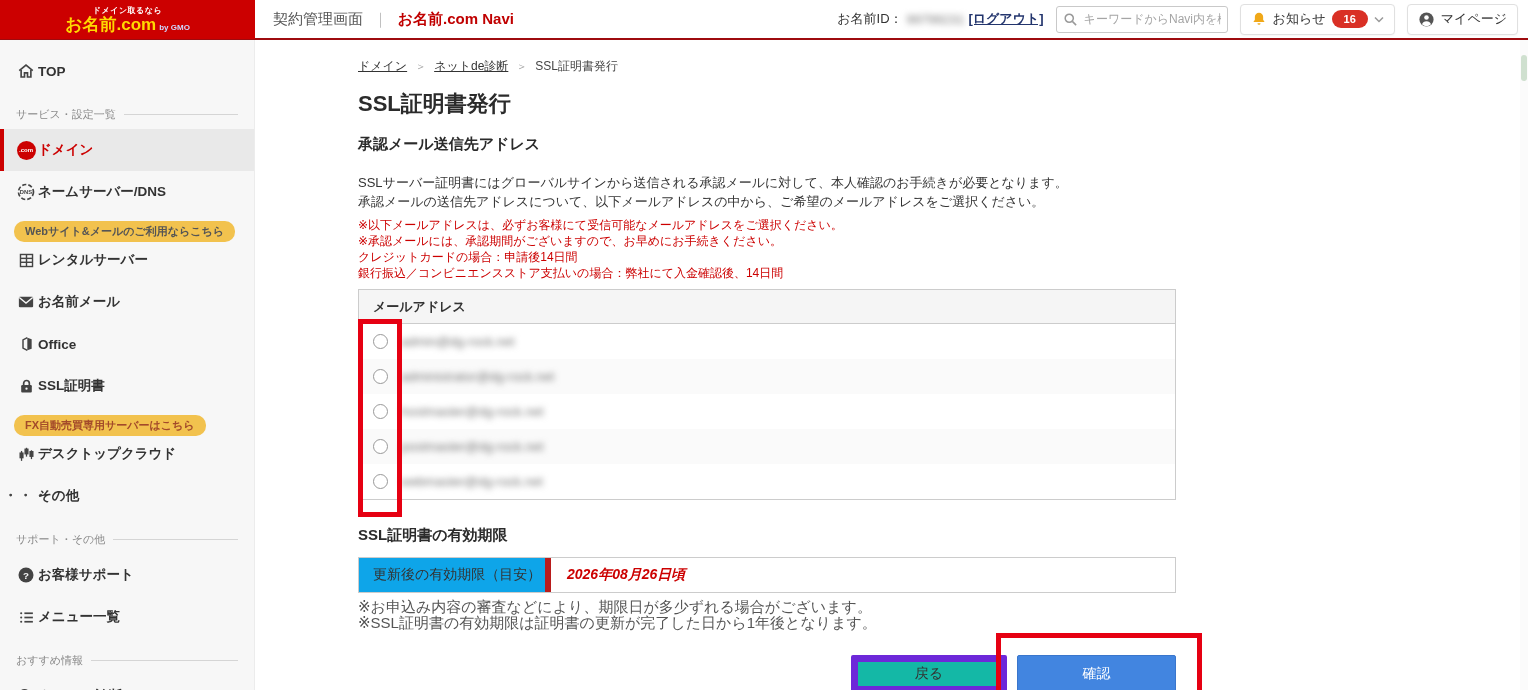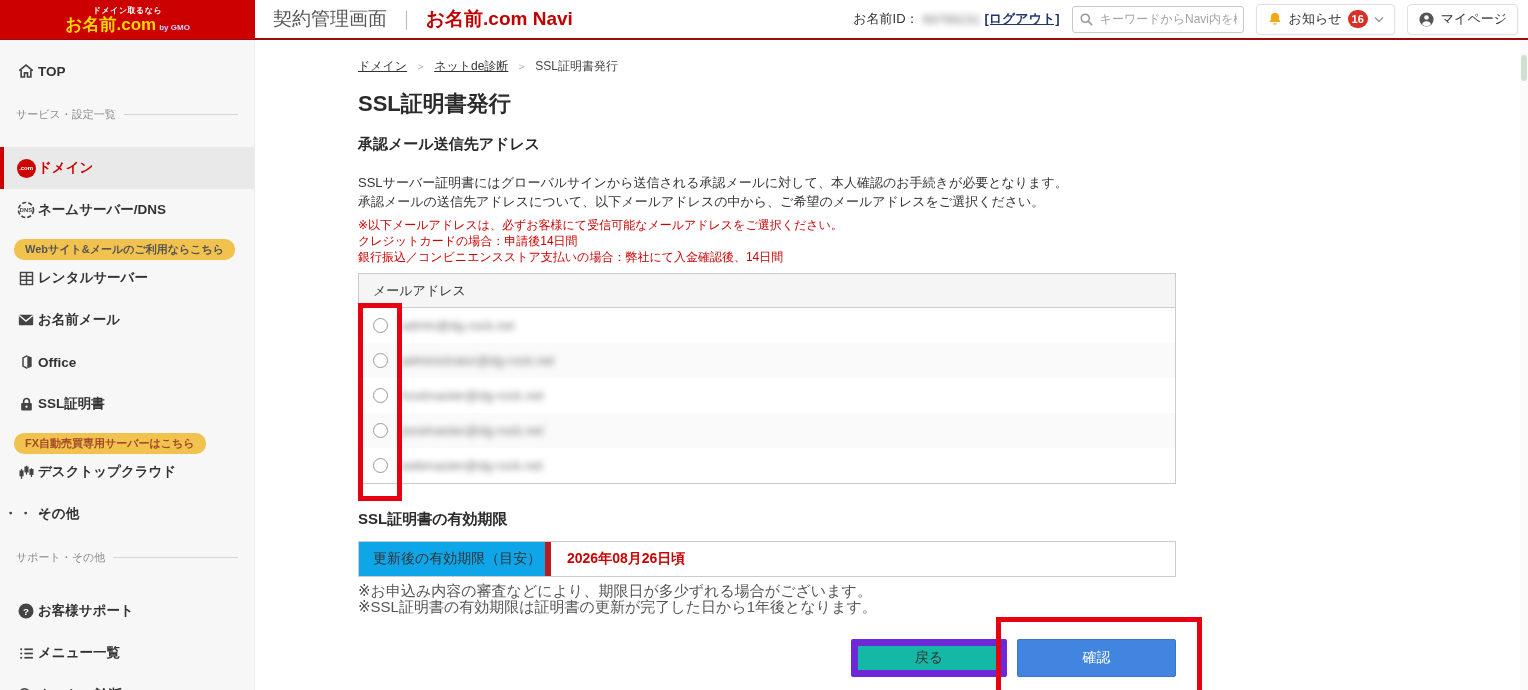--- a/index.html
+++ b/index.html
@@ -9,48 +9,48 @@
 
   
   .header { position:absolute; top:0; left:0; right:0; height:40px; background:#fff;
     border-bottom:2px solid #9e0b0f; display:flex; align-items:center; z-index:20; }
   .logo { width:255px; height:40px; background:#cc0000; color:#fff; display:flex;
     flex-direction:column; justify-content:center; align-items:center; cursor:pointer; }
   .logo .tagline { font-size:8px; font-weight:bold; letter-spacing:.5px; }
   .logo .brandline { display:flex; align-items:baseline; gap:3px; }
   .logo .brand { color:#ffd800; font-weight:bold; font-size:17px; line-height:17px; }
   .logo .by { color:#cfd8ff; font-size:8px; font-weight:bold; }
-  .hnav { display:flex; align-items:center; gap:10px; margin-left:18px; font-size:19px; }
+  .hnav { display:flex; align-items:center; gap:10px; margin-left:18px; font-size:15px; }
   .hnav .contract { color:#555; cursor:pointer; }
   .hnav .sep { color:#bbb; }
   .hnav .navi { color:#c00000; font-weight:bold; cursor:pointer; }
   .hright { margin-left:auto; display:flex; align-items:center; gap:12px; padding-right:10px; }
   .account { font-size:13px; display:flex; align-items:center; gap:4px; }
   .blur-sm { filter:blur(3px); color:#777; }
   .logout { color:#23356d; text-decoration:underline; cursor:pointer; font-weight:bold; }
   .searchbox { position:relative; }
   .searchbox input { width:172px; height:27px; border:1px solid #c9c9c9; border-radius:3px;
     padding:0 6px 0 27px; font-size:12px; color:#333; outline:none;
     font-family:"Liberation Sans","DejaVu Sans",sans-serif; }
   .searchbox input::placeholder { color:#a5a5a5; }
   .searchbox svg { position:absolute; left:7px; top:6px; }
   .pillbtn { height:31px; background:#fff; border:1px solid #e0e0e0; border-radius:4px;
     display:flex; align-items:center; gap:6px; padding:0 10px; font-size:13px; cursor:pointer;
     box-shadow:0 1px 2px rgba(0,0,0,.04); }
   .badge { min-width:18px; height:18px; border-radius:9px; background:#d93025; color:#fff;
-    font-size:11px; font-weight:bold; display:flex; align-items:center; justify-content:center; padding:0 4px; }
+    font-size:11px; font-weight:bold; display:flex; align-items:center; justify-content:center; padding:0 12px; }
 
   
   .sidebar { position:absolute; top:40px; left:0; bottom:0; width:255px; background:#f7f7f7;
     border-right:1px solid #ececec; padding-top:10px; }
   .sitem { display:flex; align-items:center; gap:2px; padding:11px 16px; font-size:13.5px;
     font-weight:bold; color:#333; cursor:pointer; }
   .sitem .ic { width:20px; height:20px; display:flex; align-items:center; justify-content:center; flex:none; }
   .sitem.selected { background:#e9e9e9; color:#cc0000; border-left:4px solid #cc0000; padding-left:12px; }
-  .ssec { display:flex; align-items:center; gap:8px; padding:15px 16px 25px; font-size:11px; color:#888; }
+  .ssec { display:flex; align-items:center; gap:8px; padding:15px 16px 7px; font-size:11px; color:#888; }
   .ssec .line { flex:1; height:1px; background:#d5d5d5; }
   .ypill { display:inline-block; margin:8px 0 -6px 14px; background:#f2c24e; border-radius:10px;
     padding:3px 11px; font-size:11px; font-weight:bold; color:#555; cursor:pointer; }
   .ypill.fx { color:#a34a2a; }
   .icon-com { width:19px; height:19px; border-radius:50%; background:#cc0000; color:#fff;
     font-size:6px; font-weight:bold; display:flex; align-items:center; justify-content:center; }
   .more-glyph { font-size:14px; font-weight:bold; color:#444; letter-spacing:1px; }
 
   
   .main { position:absolute; top:40px; left:256px; right:8px; bottom:0; background:#fff;
@@ -59,34 +59,34 @@
   .crumbs a { color:#333; text-decoration:underline; cursor:pointer; }
   .crumbs .gt { color:#999; font-size:11px; }
   h1.title { font-size:22px; color:#2b2b2b; margin-top:14px; }
   h2.sub { font-size:15px; color:#2b2b2b; margin-top:16px; }
   .desc { margin-top:19px; font-size:13px; line-height:19px; color:#333; }
   .rednotes { margin-top:7px; font-size:12px; line-height:15px; color:#cc0000; }
   .rednotes div { margin-bottom:1px; }
 
   .mail-table { position:relative; width:818px; border:1px solid #ccc; margin-top:8px; background:#fff; }
   .mt-head { height:34px; background:#f5f5f5; border-bottom:1px solid #ccc; display:flex;
-    align-items:center; padding-left:14px; font-size:13px; font-weight:normal; color:#333; }
+    align-items:center; padding-left:14px; font-size:13px; font-weight:bold; color:#333; }
   .mt-row { height:35px; display:flex; align-items:center; padding-left:14px; gap:13px;
     font-size:13px; cursor:pointer; }
   .mt-row.alt { background:#fafafa; }
   .radio { width:15px; height:15px; border:1px solid #999; border-radius:50%; background:#fff; flex:none; }
   .email { filter:blur(3px); color:#777; }
   .anno { position:absolute; border:5px solid #e60012; pointer-events:none; z-index:10; }
   .anno.radios { left:-1px; top:29px; width:44px; height:198px; }
 
   .expiry-table { width:818px; border:1px solid #ccc; margin-top:12px; display:flex; height:36px; }
   .exp-label { width:192px; background:#0ea5e9; border-right:6px solid #b91c1c; display:flex;
     align-items:center; padding-left:14px; font-size:14px; color:#333; }
   .exp-value { flex:1; display:flex; align-items:center; padding-left:16px; font-size:14px;
-    font-weight:bold; color:#cc0000; }
+    font-weight:bold; color:#cc0000;font-style:italic; }
   .graynotes { margin-top:6px; font-size:15px; line-height:16px; color:#555; }
 
   .actions { width:818px; margin-top:24px; display:flex; justify-content:flex-end; gap:10px; }
   .btn { height:38px; font-size:14px; display:flex; align-items:center; justify-content:center;
     cursor:pointer; border-radius:2px; }
   .btn-back { width:156px; background:#14b8a6; border:7px solid #6d28d9; color:#333; }
   .confirm-wrap { position:relative; }
   .btn-confirm { width:159px; background:#4285e0; border:1px solid #3a76cc; color:#fff; }
   .anno.confirm { left:-21px; top:-22px; width:206px; height:83px; }
 
@@ -269,20 +269,24 @@
             <line x1="9" y1="6" x2="21" y2="6"></line>
             <circle cx="4.5" cy="12" r="1.5" fill="#444" stroke="none"></circle>
             <line x1="9" y1="12" x2="21" y2="12"></line>
             <circle cx="4.5" cy="18" r="1.5" fill="#444" stroke="none"></circle>
             <line x1="9" y1="18" x2="21" y2="18"></line>
           </svg>
       </span>
       <span>メニュー一覧</span>
     </div>
 
+    <div class="ssec">
+      <span>おすすめ情報</span>
+        <span class="line"></span>
+    </div>
 
     <div class="sitem">
       <span class="ic">
         <svg width="18" height="18" viewBox="0 0 24 24" fill="none" stroke="#444" stroke-width="2">
             <circle cx="10" cy="10" r="6.5"></circle>
             <line x1="15" y1="15" x2="21" y2="21"></line>
           </svg>
       </span>
       <span>ネットde診断</span>
     </div>
@@ -300,20 +304,21 @@
 
     <h1 class="title">SSL証明書発行</h1>
 
     <h2 class="sub">承認メール送信先アドレス</h2>
     <div class="desc">
       <div>SSLサーバー証明書にはグローバルサインから送信される承認メールに対して、本人確認のお手続きが必要となります。</div>
       <div>承認メールの送信先アドレスについて、以下メールアドレスの中から、ご希望のメールアドレスをご選択ください。</div>
     </div>
     <div class="rednotes">
       <div>※以下メールアドレスは、必ずお客様にて受信可能なメールアドレスをご選択ください。</div>
+      <div>※承認メールには、承認期間がございますので、お早めにお手続きください。</div>
       <div>クレジットカードの場合：申請後14日間</div>
       <div>銀行振込／コンビニエンスストア支払いの場合：弊社にて入金確認後、14日間</div>
     </div>
 
     <div class="mail-table">
       <div class="mt-head">メールアドレス</div>
       <div class="mt-row">
         <span class="radio"></span>
         <span class="email">admin@dg-rock.net</span>
       </div>

